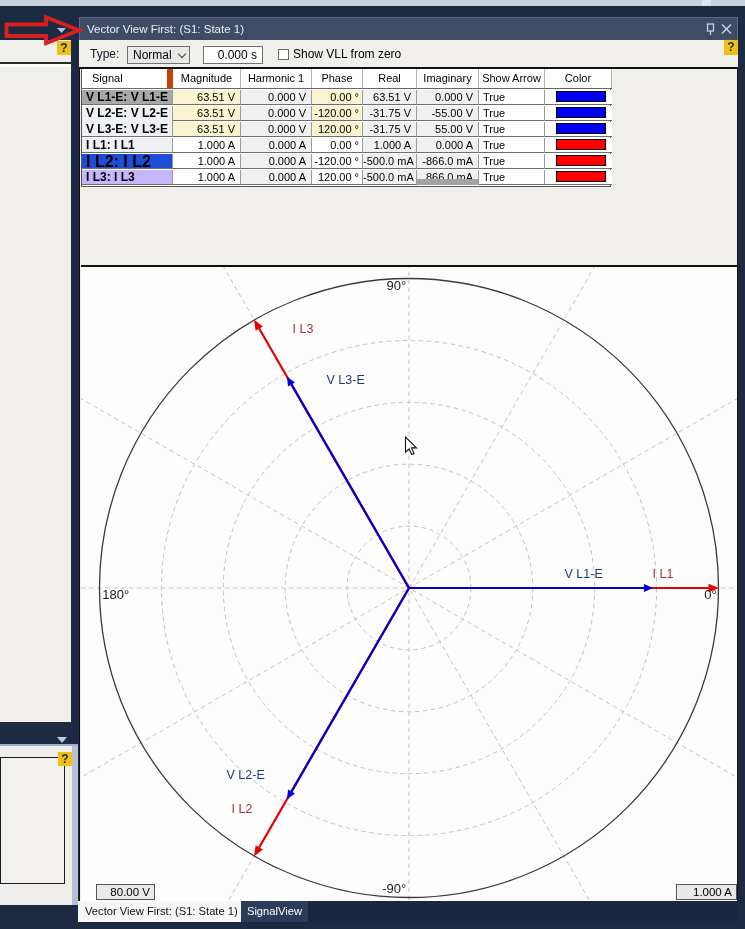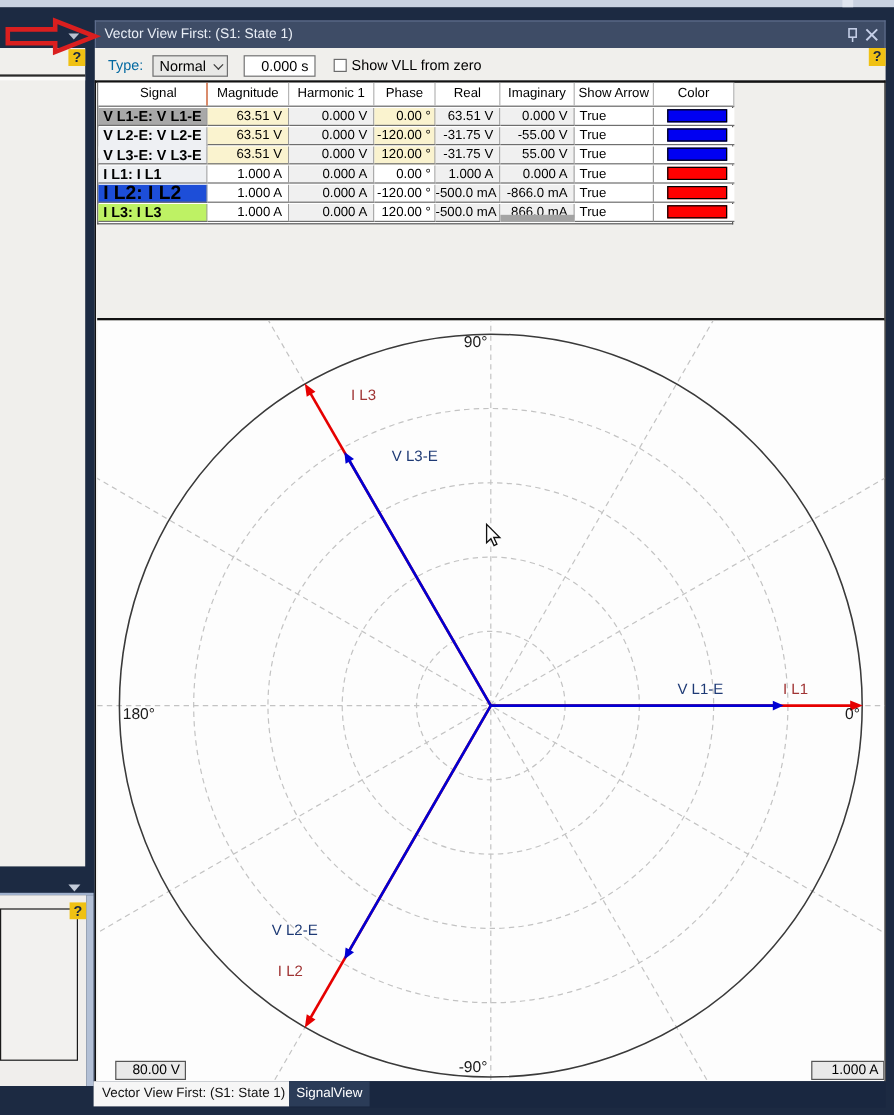--- a/index.html
+++ b/index.html
@@ -25,35 +25,35 @@
 <div class="a" style="left:79px;top:17px;width:659px;height:23px;background:#3e4c66;border-top:1px solid #5d6c8c;border-left:1px solid #5d6c8c;border-right:1px solid #5d6c8c">
   <div class="a" style="left:7px;top:5px;font-size:11.5px;color:#e9eef6">Vector View First: (S1: State 1)</div>
   <svg class="a" style="left:624px;top:5px" width="32" height="14" viewBox="0 0 32 14">
     <rect x="3.5" y="1" width="6" height="7" fill="none" stroke="#c6d0e8" stroke-width="1.3"></rect>
     <line x1="6.5" y1="8" x2="6.5" y2="12" stroke="#c6d0e8" stroke-width="1.3"></line>
     <line x1="18" y1="1.5" x2="27" y2="10.5" stroke="#c6d0e8" stroke-width="1.6"></line>
     <line x1="27" y1="1.5" x2="18" y2="10.5" stroke="#c6d0e8" stroke-width="1.6"></line>
   </svg>
 </div>
 <div class="a" style="left:79px;top:40px;width:659px;height:27px;background:#f0efec">
-  <div class="a" style="left:11px;top:7px;font-size:12px;color:#0369a1">Type:</div>
+  <div class="a" style="left:11px;top:7px;font-size:12px;color:#0f172a">Type:</div>
   <div class="a" style="left:48px;top:6px;width:63px;height:18px;background:#e8e8e6;border:1px solid #707070">
     <div class="a" style="left:5px;top:1px;font-size:12px;line-height:14px;color:#000">Normal</div>
     <div class="a" style="left:51px;top:4px;width:6px;height:6px;border-right:1.4px solid #3a3a3a;border-bottom:1.4px solid #3a3a3a;transform:rotate(45deg)"></div>
   </div>
   <div class="a" style="left:124px;top:6px;width:60px;height:18px;background:#fff;border:1px solid #707070;font-size:12px;line-height:16px;text-align:right;padding-right:5px">0.000 s</div>
   <div class="a" style="left:199px;top:9px;width:11px;height:11px;background:#fff;border:1px solid #6b6b6b"></div>
   <div class="a" style="left:214px;top:7px;font-size:12px;color:#000">Show VLL from zero</div>
   <div class="a" style="left:645px;top:0px;width:14px;height:15px;background:#f0c113;color:#1a2740;font-weight:bold;font-size:12px;text-align:center;line-height:15px">?</div>
 </div>
 
 <div class="a" style="left:79px;top:67px;width:659px;height:834px;background:#f0efec;border-top:2px solid #111;border-left:1.5px solid #111;border-right:1.5px solid #111"></div>
 <div style="position:absolute;left:81px;top:69px;width:530px;height:118px;background:#fff;border-left:1px solid #555;border-right:1px solid #555;border-bottom:1px solid #555;font-size:11px;color:#000;white-space:nowrap">
 <div style="position:absolute;left:0;top:0;width:530px;height:20px;background:#fff;border-bottom:1px solid #666">
-<div style="position:absolute;left:0px;top:0;width:91px;height:19px;line-height:19px;text-align:center;padding-left:10px;border-right:1px solid #c2410c">Signal</div>
+<div style="position:absolute;left:0px;top:0;width:91px;height:19px;line-height:19px;text-align:left;padding-left:10px;border-right:6px solid #c2410c">Signal</div>
 <div style="position:absolute;left:91px;top:0;width:68px;height:19px;line-height:19px;text-align:center;border-right:1px solid #b5b5b5">Magnitude</div>
 <div style="position:absolute;left:159px;top:0;width:71px;height:19px;line-height:19px;text-align:center;border-right:1px solid #b5b5b5">Harmonic 1</div>
 <div style="position:absolute;left:230px;top:0;width:51px;height:19px;line-height:19px;text-align:center;border-right:1px solid #b5b5b5">Phase</div>
 <div style="position:absolute;left:281px;top:0;width:54px;height:19px;line-height:19px;text-align:center;border-right:1px solid #b5b5b5">Real</div>
 <div style="position:absolute;left:335px;top:0;width:62px;height:19px;line-height:19px;text-align:center;border-right:1px solid #b5b5b5">Imaginary</div>
 <div style="position:absolute;left:397px;top:0;width:66px;height:19px;line-height:19px;text-align:center;border-right:1px solid #b5b5b5">Show Arrow</div>
 <div style="position:absolute;left:463px;top:0;width:67px;height:19px;line-height:19px;text-align:center;border-right:1px solid #b5b5b5">Color</div>
 </div>
 <div style="position:absolute;left:0px;top:21px;width:91px;height:15px;line-height:15px;background:#a8a8a8;text-align:left;font-weight:bold;padding-left:4px;font-size:12px;border-right:1px solid #9a9a9a;border-bottom:1px solid #6e6e6e;overflow:hidden">V L1-E: V L1-E</div>
 <div style="position:absolute;left:91px;top:21px;width:68px;height:15px;line-height:15px;background:#faf3cf;text-align:right;font-weight:normal;padding-right:5px;border-right:1px solid #9a9a9a;border-bottom:1px solid #6e6e6e;overflow:hidden">63.51 V</div>
@@ -98,21 +98,21 @@
 <div style="position:absolute;left:0px;top:85px;width:91px;height:15px;line-height:15px;background:#1d4ed8;text-align:left;font-weight:bold;padding-left:4px;font-size:16px;border-right:1px solid #9a9a9a;border-bottom:1px solid #6e6e6e;overflow:hidden">I L2: I L2</div>
 <div style="position:absolute;left:91px;top:85px;width:68px;height:15px;line-height:15px;background:#ffffff;text-align:right;font-weight:normal;padding-right:5px;border-right:1px solid #9a9a9a;border-bottom:1px solid #6e6e6e;overflow:hidden">1.000 A</div>
 <div style="position:absolute;left:159px;top:85px;width:71px;height:15px;line-height:15px;background:#f0f0f0;text-align:right;font-weight:normal;padding-right:5px;border-right:1px solid #9a9a9a;border-bottom:1px solid #6e6e6e;overflow:hidden">0.000 A</div>
 <div style="position:absolute;left:230px;top:85px;width:51px;height:15px;line-height:15px;background:#ffffff;text-align:right;font-weight:normal;padding-right:3px;border-right:1px solid #9a9a9a;border-bottom:1px solid #6e6e6e;overflow:hidden">-120.00 °</div>
 <div style="position:absolute;left:281px;top:85px;width:54px;height:15px;line-height:15px;background:#f0f0f0;text-align:right;font-weight:normal;padding-right:5px;border-right:1px solid #9a9a9a;border-bottom:1px solid #6e6e6e;overflow:hidden">-500.0 mA</div>
 <div style="position:absolute;left:335px;top:85px;width:62px;height:15px;line-height:15px;background:#f0f0f0;text-align:right;font-weight:normal;padding-right:5px;border-right:1px solid #9a9a9a;border-bottom:1px solid #6e6e6e;overflow:hidden">-866.0 mA</div>
 <div style="position:absolute;left:397px;top:85px;width:66px;height:15px;line-height:15px;background:#ffffff;text-align:left;font-weight:normal;padding-left:4px;border-right:1px solid #9a9a9a;border-bottom:1px solid #6e6e6e;overflow:hidden">True</div>
 <div style="position:absolute;left:463px;top:85px;width:67px;height:15px;background:#fff;border-bottom:1px solid #6e6e6e">
         <div style="position:absolute;left:11px;top:1px;width:50px;height:11px;background:#ff0000;border:1px solid #000"></div>
       </div>
-<div style="position:absolute;left:0px;top:101px;width:91px;height:15px;line-height:15px;background:#bef264;text-align:left;font-weight:bold;padding-left:4px;font-size:12px;border-right:1px solid #9a9a9a;border-bottom:1px solid #6e6e6e;overflow:hidden">I L3: I L3</div>
+<div style="position:absolute;left:0px;top:101px;width:91px;height:15px;line-height:15px;background:#c4b5fd;text-align:left;font-weight:bold;padding-left:4px;font-size:12px;border-right:1px solid #9a9a9a;border-bottom:1px solid #6e6e6e;overflow:hidden">I L3: I L3</div>
 <div style="position:absolute;left:91px;top:101px;width:68px;height:15px;line-height:15px;background:#ffffff;text-align:right;font-weight:normal;padding-right:5px;border-right:1px solid #9a9a9a;border-bottom:1px solid #6e6e6e;overflow:hidden">1.000 A</div>
 <div style="position:absolute;left:159px;top:101px;width:71px;height:15px;line-height:15px;background:#f0f0f0;text-align:right;font-weight:normal;padding-right:5px;border-right:1px solid #9a9a9a;border-bottom:1px solid #6e6e6e;overflow:hidden">0.000 A</div>
 <div style="position:absolute;left:230px;top:101px;width:51px;height:15px;line-height:15px;background:#ffffff;text-align:right;font-weight:normal;padding-right:3px;border-right:1px solid #9a9a9a;border-bottom:1px solid #6e6e6e;overflow:hidden">120.00 °</div>
 <div style="position:absolute;left:281px;top:101px;width:54px;height:15px;line-height:15px;background:#f0f0f0;text-align:right;font-weight:normal;padding-right:5px;border-right:1px solid #9a9a9a;border-bottom:1px solid #6e6e6e;overflow:hidden">-500.0 mA</div>
 <div style="position:absolute;left:335px;top:101px;width:62px;height:15px;line-height:15px;background:#f0f0f0;text-align:right;font-weight:normal;padding-right:5px;border-right:1px solid #9a9a9a;border-bottom:6px solid #a3a3a3;overflow:hidden">866.0 mA</div>
 <div style="position:absolute;left:397px;top:101px;width:66px;height:15px;line-height:15px;background:#ffffff;text-align:left;font-weight:normal;padding-left:4px;border-right:1px solid #9a9a9a;border-bottom:1px solid #6e6e6e;overflow:hidden">True</div>
 <div style="position:absolute;left:463px;top:101px;width:67px;height:15px;background:#fff;border-bottom:1px solid #6e6e6e">
         <div style="position:absolute;left:11px;top:1px;width:50px;height:11px;background:#ff0000;border:1px solid #000"></div>
       </div>
 </div>

